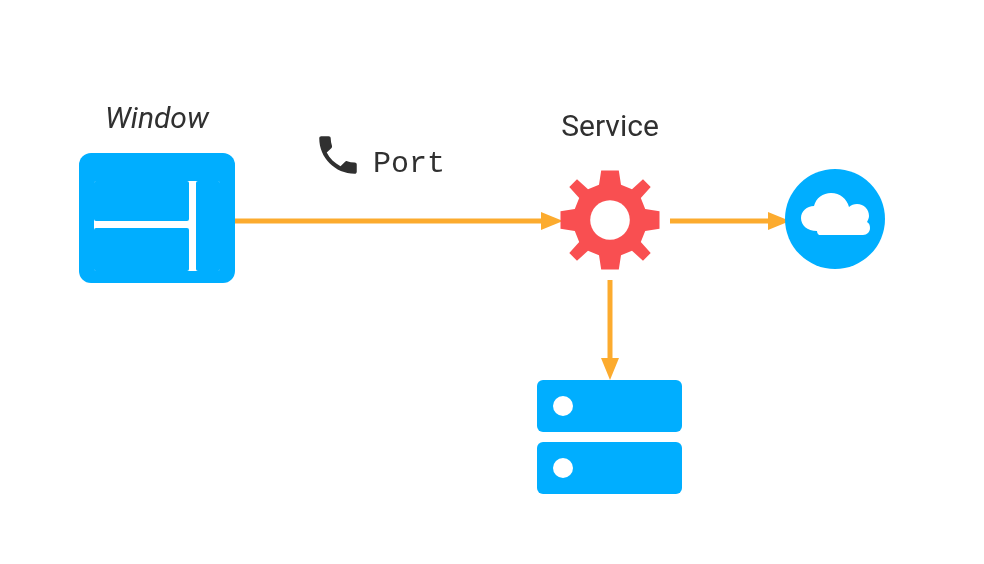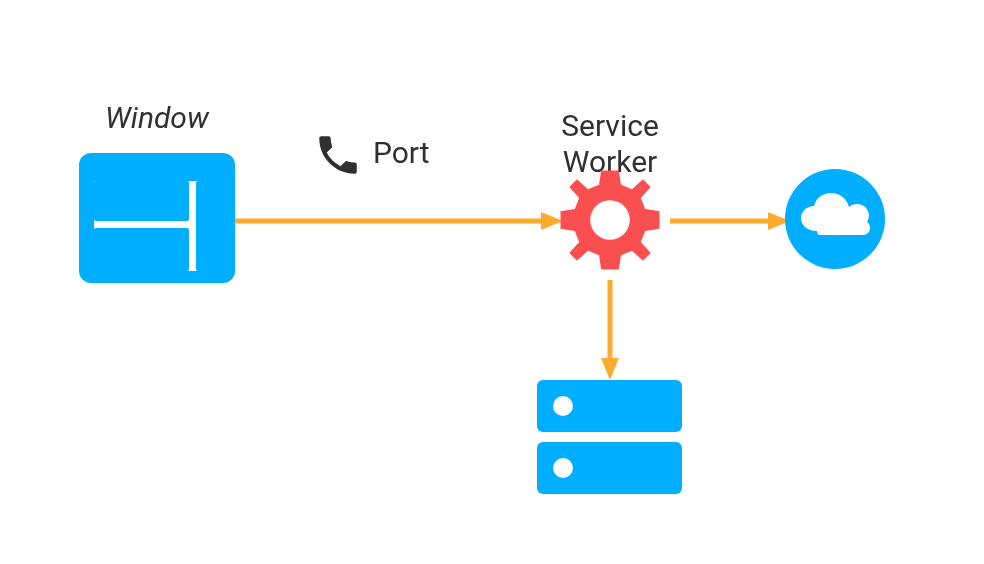--- a/index.html
+++ b/index.html
@@ -42,25 +42,24 @@
     <polygon points="328,10 306,1 306,19" fill="#fcab2e"></polygon>
   </svg>
 </div>
 
 <div class="abs" style="left:313px; top:130px;">
   <svg width="50" height="50" viewBox="0 0 24 24">
     <path fill="#303030" d="M6.6 10.8c1.4 2.8 3.8 5.1 6.6 6.6l2.2-2.2c.3-.3.7-.4 1-.2 1.1.4 2.3.6 3.6.6.6 0 1 .4 1 1V20c0 .6-.4 1-1 1C10.6 21 3 13.4 3 4c0-.6.4-1 1-1h3.5c.6 0 1 .4 1 1 0 1.2.2 2.4.6 3.6.1.4 0 .8-.2 1l-2.3 2.2z"></path>
   </svg>
 </div>
 
-<div class="label abs" style="left:373px; top:135px;">Port</div>
+<div class="label abs" style="left:373px; top:147px;font-family:Liberation Mono, monospace;">Port</div>
 
 <div class="label abs" style="left:555px; top:68px; text-align:center; width:110px; line-height:1.2;margin-top:40px;">
   <span>Service</span><br>
-  <span>Worker</span>
 </div>
 
 <div class="abs" style="left:555px; top:165px;">
   <svg width="110" height="110" viewBox="0 0 100 100">
     <g fill="#f94f51">
       <path d="M50 5 L58 5 L60 18 L70 22 L80 13 L87 20 L78 30 L82 40 L95 42 L95 58 L82 60 L78 70 L87 80 L80 87 L70 78 L60 82 L58 95 L42 95 L40 82 L30 78 L20 87 L13 80 L22 70 L18 60 L5 58 L5 42 L18 40 L22 30 L13 20 L20 13 L30 22 L40 18 L42 5 Z"></path>
     </g>
     <circle cx="50" cy="50" r="18" fill="#fff"></circle>
   </svg>
 </div>

